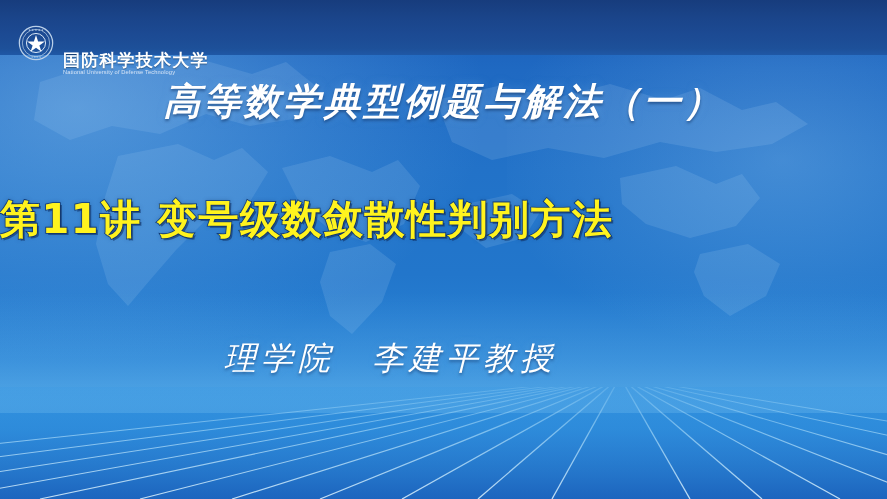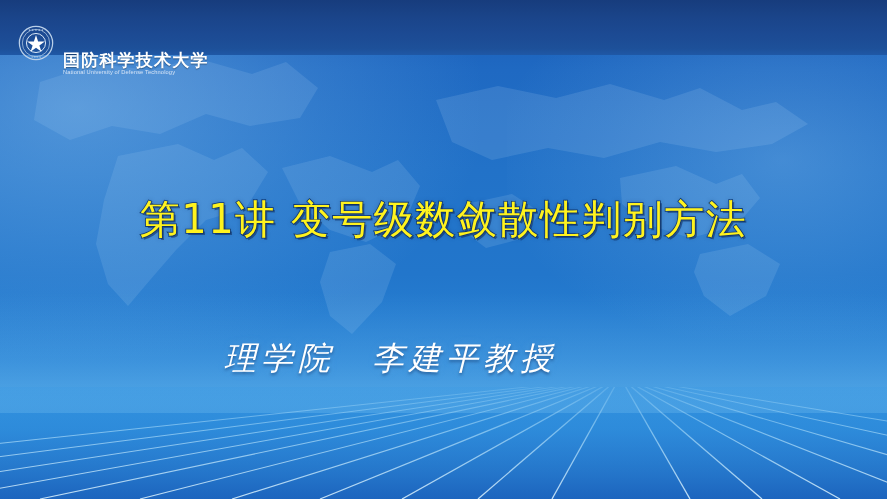--- a/index.html
+++ b/index.html
@@ -128,25 +128,25 @@
     white-space: nowrap;
     text-shadow:
        0 2px 3px rgba(10,40,90,0.55),
        0 0 10px rgba(120,180,235,0.35);
   }
 
   .title-sub {
     position: absolute;
     left: 0; top: 195px;
     width: 887px;
-    text-align: center;
+    text-align: left;
     color: #fff31e;
     font-family: "DejaVu Sans", "Liberation Sans", sans-serif;
     font-size: 40px;
-    font-weight: normal;
+    font-weight: bold;
     letter-spacing: 1.5px;
     line-height: 1.2;
     white-space: nowrap;
     -webkit-text-stroke: 1.6px #123a72;
     paint-order: stroke fill;
     text-shadow:
        2px 2px 0 rgba(14,44,92,0.55),
        0 0 4px rgba(20,55,110,0.5);
   }
 
@@ -247,18 +247,19 @@
           <text x="20" y="37.2" text-anchor="middle">1 9 5 3</text>
         </g>
       </svg>
       <div class="brand-text">
         <div class="brand-cn">国防科学技术大学</div>
         <div class="brand-en">National University of Defense Technology</div>
       </div>
     </div>
   </div>
 
+  <div class="title-main">高等数学典型例题与解法（一）</div>
 
   <div class="title-sub">第11讲 变号级数敛散性判别方法</div>
 
   <div class="presenter">理学院　李建平教授</div>
 
 </div>
 
 </body></html>

